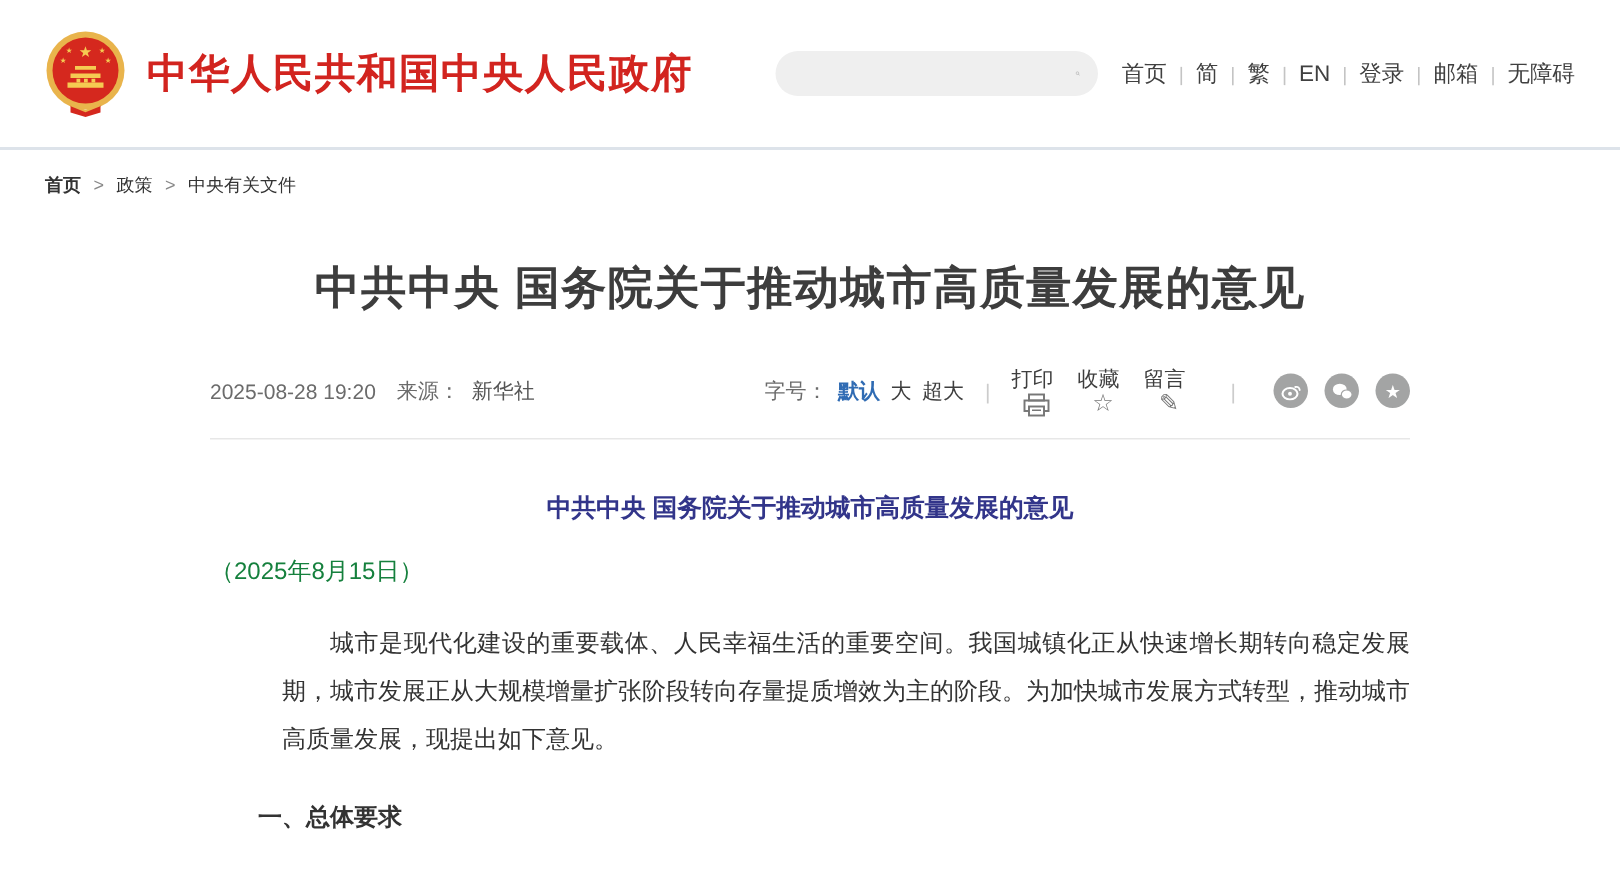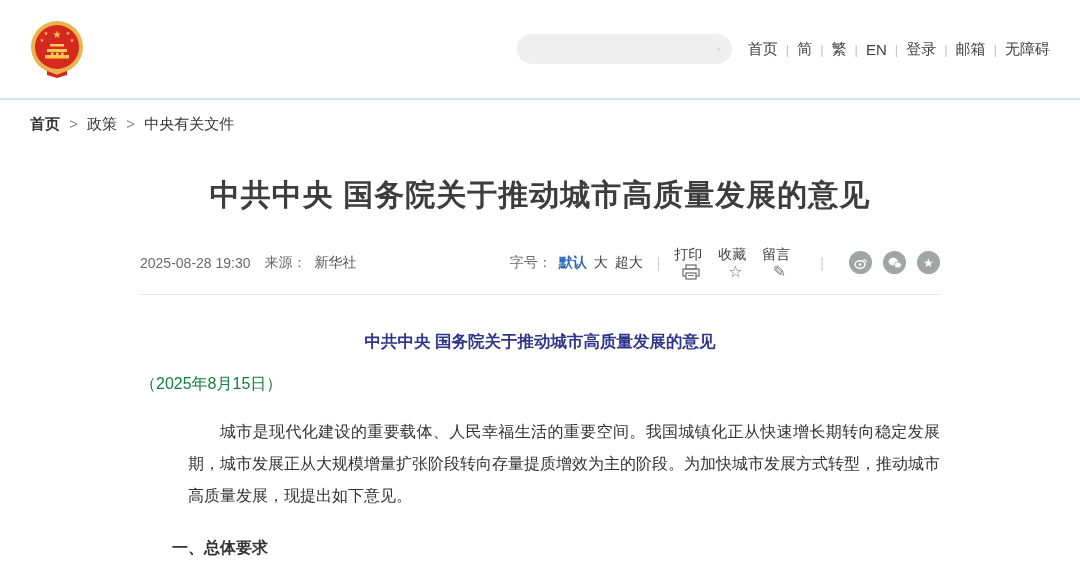--- a/index.html
+++ b/index.html
@@ -22,21 +22,21 @@
     border-radius: 15px; margin-right: 16px; display: flex; align-items: center; }
   .search-box input { border: none; outline: none; background: transparent;
     flex: 1; height: 100%; padding: 0 8px 0 16px; font-size: 13px; color: #333; }
   .search-icon { width: 18px; height: 18px; margin-right: 12px; cursor: pointer; }
 
   .top-nav { display: flex; align-items: center; font-size: 15px; color: #404040; }
   .top-nav a { color: #404040; text-decoration: none; cursor: pointer; white-space: nowrap; }
   .nav-sep { color: #c4c4c4; padding: 0 8px; font-size: 13px; }
 
   
-  .breadcrumb { padding: 15px 30px 8px; font-size: 15px; color: #333; }
+  .breadcrumb { padding: 15px 30px 8px; font-size: 12px; color: #333; }
   .breadcrumb .crumb { cursor: pointer; }
   .breadcrumb .crumb-first { font-weight: 700; }
   .crumb-sep { color: #888; padding: 0 5px; }
 
   
   .content { width: 800px; margin: 0 auto; padding-top: 34px; }
   .article-title { font-size: 30px; font-weight: 700; color: #3d3d3d;
     text-align: center; letter-spacing: 1px; line-height: 1.25; }
 
   .meta-row { margin-top: 32px; display: flex; justify-content: space-between;
@@ -89,20 +89,21 @@
       <rect x="20" y="24" width="14" height="2.5" fill="#f5cb52"></rect>
       <rect x="17" y="29" width="20" height="3" fill="#f5cb52"></rect>
       <rect x="15" y="35" width="24" height="3.5" fill="#f5cb52"></rect>
       <rect x="21" y="32.5" width="2.5" height="2.5" fill="#f5cb52"></rect>
       <rect x="26" y="32.5" width="2.5" height="2.5" fill="#f5cb52"></rect>
       <rect x="31" y="32.5" width="2.5" height="2.5" fill="#f5cb52"></rect>
       <path d="M17 50 L27 54 L37 50 L37 55 L27 58 L17 55 Z" fill="#d5281e"></path>
       <path d="M17 50 L27 54 L37 50" fill="none" stroke="#e9b44c" stroke-width="1.5"></path>
     </svg>
     <div class="site-title-block">
+      <div class="site-title">中华人民共和国中央人民政府</div>
     </div>
   </div>
 
   <div class="header-right">
     <div class="search-box">
       <input type="text" placeholder="" style="">
       <svg class="search-icon" viewBox="0 0 20 20">
         <circle cx="8.5" cy="8.5" r="6" fill="none" stroke="#9a9a9a" stroke-width="2"></circle>
         <line x1="13" y1="13" x2="18" y2="18" stroke="#9a9a9a" stroke-width="2" stroke-linecap="round"></line>
       </svg>
@@ -131,21 +132,21 @@
   <span class="crumb">政策</span>
   <span class="crumb-sep">&gt;</span>
   <span class="crumb">中央有关文件</span>
 </div>
 
 <main class="content">
   <h1 class="article-title">中共中央 国务院关于推动城市高质量发展的意见</h1>
 
   <div class="meta-row">
     <div class="meta-left">
-      <span class="dt">2025-08-28 19:30</span>
+      <span class="dt">2025-08-28 19:20</span>
       <span class="src-label">来源：</span>
       <span class="src">新华社</span>
     </div>
     <div class="meta-right">
       <span class="fs-label">字号：</span>
       <span class="fs-opt active">默认</span>
       <span class="fs-opt">大</span>
       <span class="fs-opt">超大</span>
       <span class="meta-sep">|</span>
       <span class="tool">

